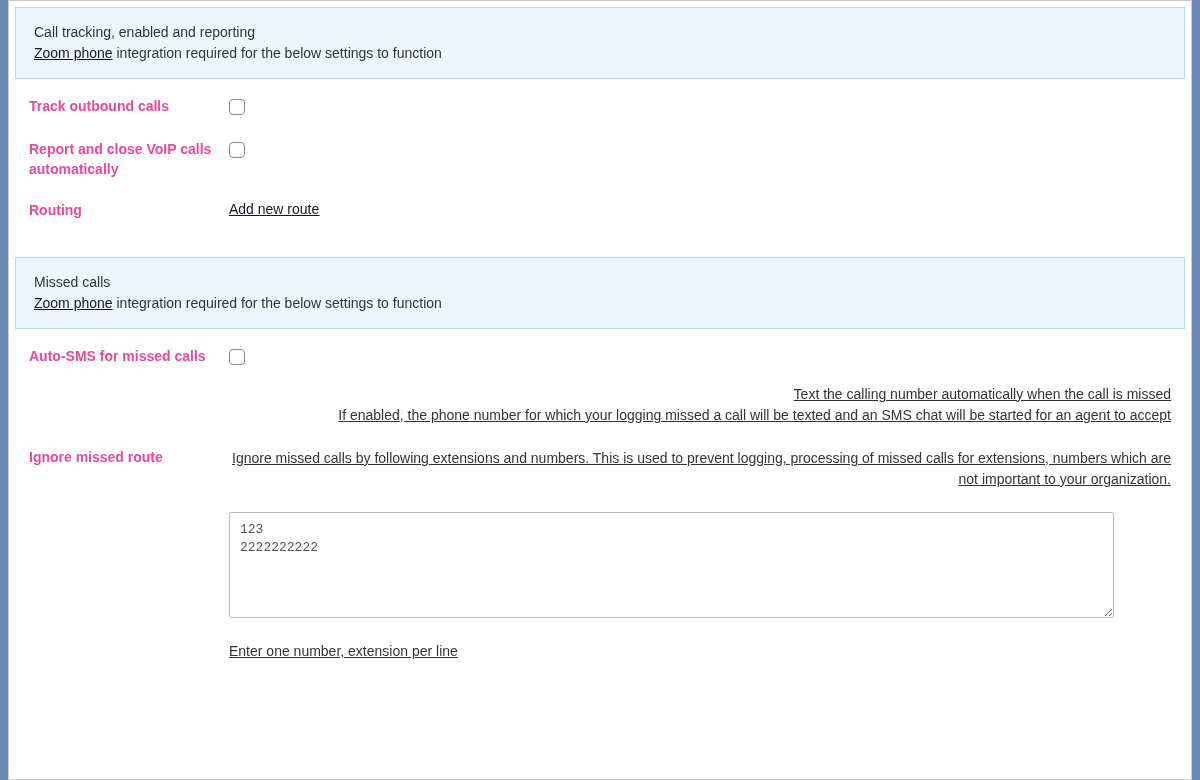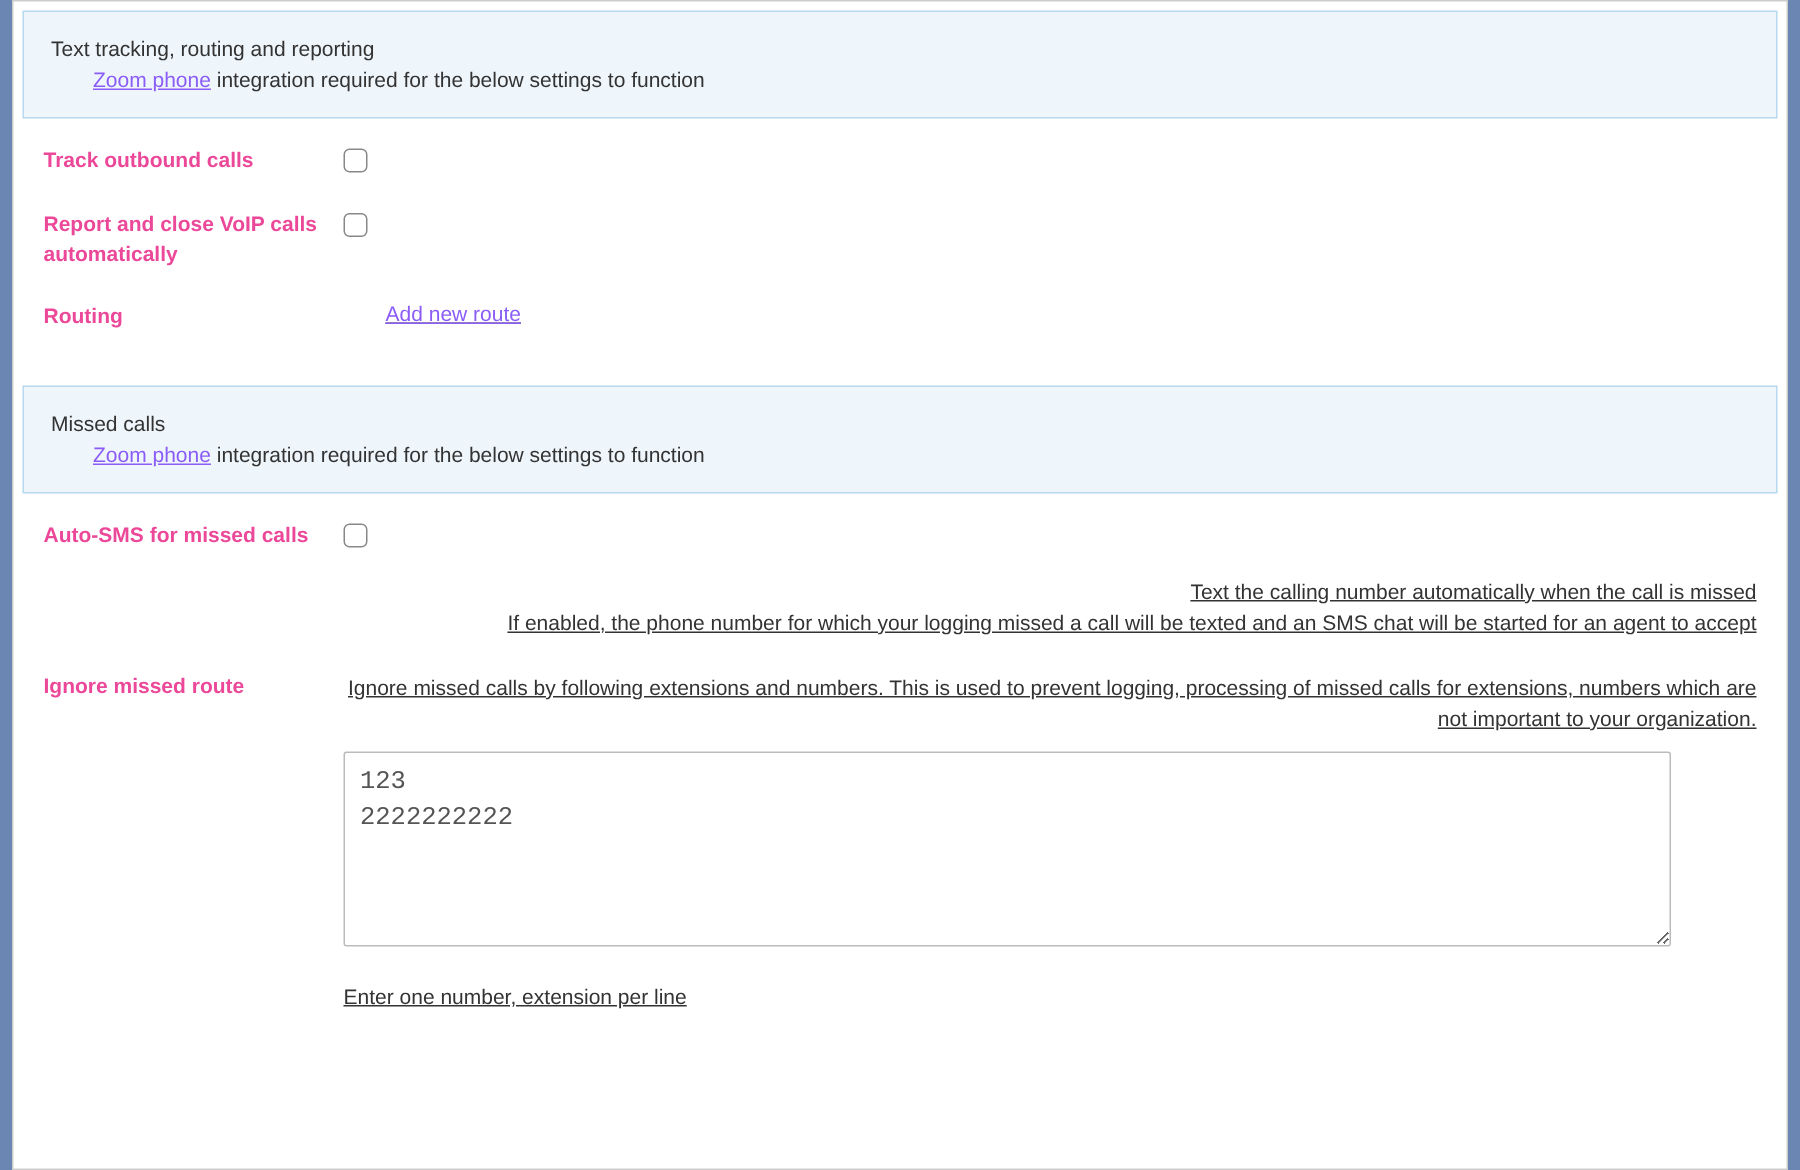--- a/index.html
+++ b/index.html
@@ -29,24 +29,23 @@
       background: #eef5fb;
       border: 1px solid #b8daef;
       margin: 6px 6px 0 6px;
       padding: 14px 18px;
       line-height: 1.5;
     }
     .section-header .title {
       color: #333;
     }
     .link {
-      color: #8b5cf6;
+      color: #0f172a;
       text-decoration: underline;
       cursor: pointer;
-      margin-left: 28px;
     }
     .section-body {
       padding: 18px 20px 30px 20px;
     }
     .field-row {
       display: flex;
       align-items: flex-start;
       margin-bottom: 22px;
     }
     .field-row:last-child {
@@ -80,48 +79,48 @@
       line-height: 1.5;
       margin-top: 0;
       text-align: right;
     }
     .helper-block {
       margin-top: 16px;
     }
     .textarea {
       width: 100%;
       max-width: 885px;
-      height: 130px;
+      height: 106px;
       border: 1px solid #bbb;
       border-radius: 2px;
       padding: 8px 10px;
       font-family: "Courier New", monospace;
-      font-size: 17px;
+      font-size: 13px;
       color: #555;
       line-height: 1.4;
       resize: both;
-      margin-top: 11px;
+      margin-top: 22px;
       white-space: pre;
     }
     .textarea-hint {
       margin-top: 22px;
       color: #333;
     }
     .routing-row .field-control {
       padding-top: 0;
     }
   </style>
 </head>
 <body>
 
 <div class="outer">
   <div class="panel">
 
     <div class="section-header">
-      <div class="title">Text tracking, routing and reporting</div>
+      <div class="title">Call tracking, enabled and reporting</div>
       <div>
         <a class="link">Zoom phone</a><span> integration required for the below settings to function</span>
       </div>
     </div>
 
     <div class="section-body">
       <div class="field-row">
         <div class="field-label">Track outbound calls</div>
         <div class="field-control">
           <span class="checkbox"></span>

